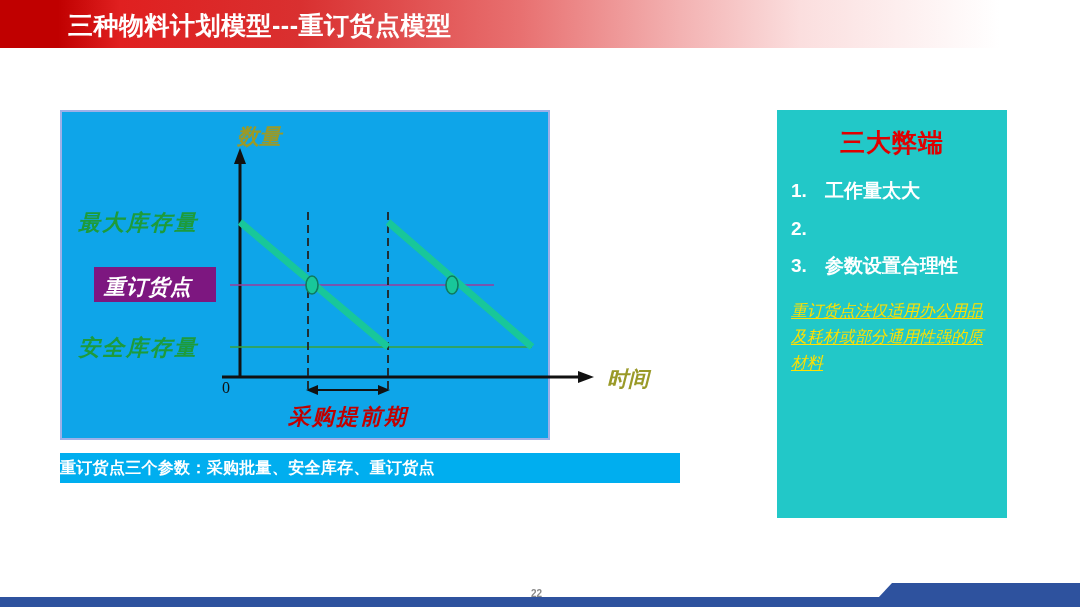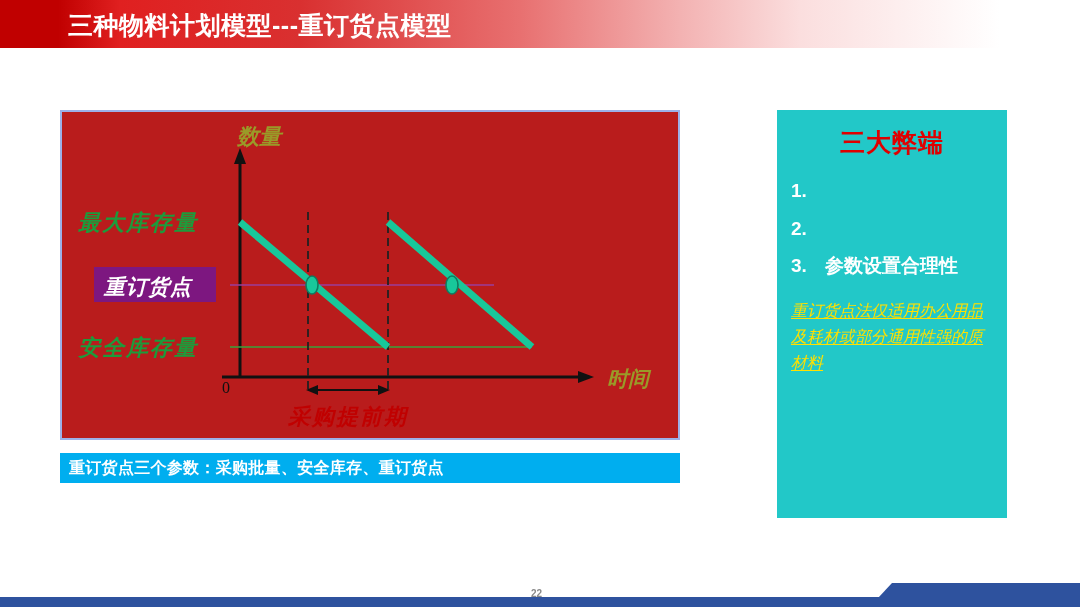--- a/index.html
+++ b/index.html
@@ -54,40 +54,39 @@
     font-weight: bold;
     margin-left: 8px;
     letter-spacing: 0px;
   }
 
   
   #chart-panel {
     position: absolute;
     left: 60px;
     top: 110px;
-    width: 620px;
+    width: 490px;
     height: 330px;
-    background: #b91c1c;
+    background: #0ea5e9;
     border: 2px solid #9db0e8;
     box-sizing: border-box;
   }
   #chart-svg { display:block; }
 
   
   #chart-caption {
     position: absolute;
     left: 60px;
     top: 453px;
     width: 620px;
     height: 30px;
     background: #00aeef;
     display: flex;
     align-items: center;
     box-sizing: border-box;
-    padding-left: 9px;
   }
   #chart-caption span {
     color: #ffffff;
     font-size: 16px;
     font-weight: bold;
     letter-spacing: 0.3px;
   }
 
   
   #teal-panel {
@@ -219,20 +218,21 @@
 
 <div id="chart-caption">
   <span>重订货点三个参数：采购批量、安全库存、重订货点</span>
 </div>
 
 <div id="teal-panel">
   <div id="teal-title">三大弊端</div>
 
   <div class="teal-item">
     <span class="num">1.</span>
+    <span class="txt">工作量太大</span>
   </div>
   <div class="teal-item">
     <span class="num">2.</span>
   </div>
   <div class="teal-item">
     <span class="num">3.</span>
     <span class="txt">参数设置合理性</span>
   </div>
 
   <div id="teal-note">重订货点法仅适用办公用品及耗材或部分通用性强的原材料</div>

